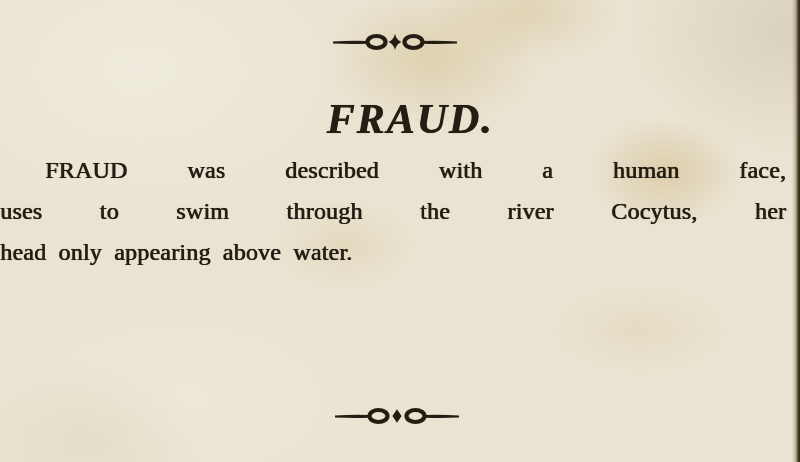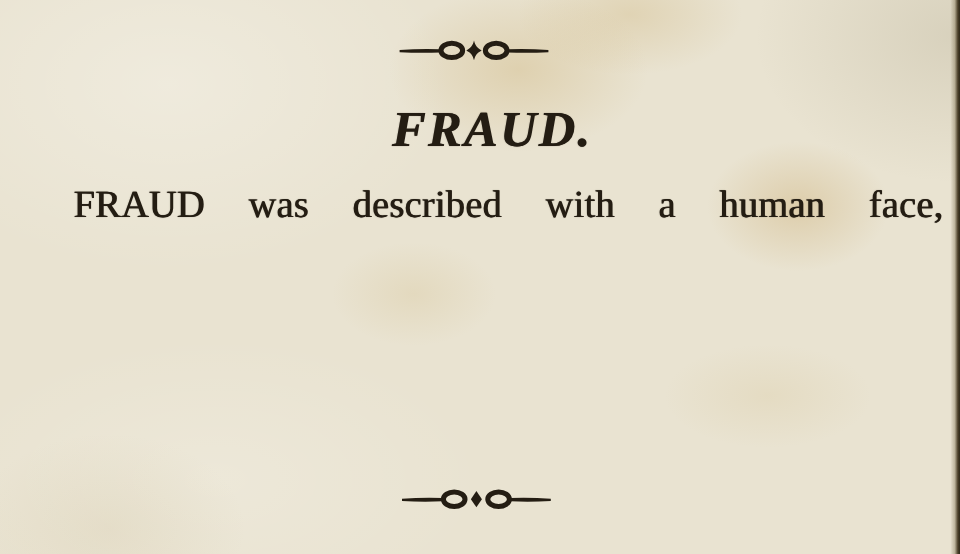--- a/index.html
+++ b/index.html
@@ -22,26 +22,26 @@
 
   
   .page-edge{position:absolute;top:0;right:0;width:8px;height:462px;
     background:linear-gradient(to right, rgba(90,78,48,0) 0%, rgba(110,96,60,.35) 45%, #4a3f28 78%, #2e2818 100%);}
 
   .ornament{position:absolute;width:126px;height:18px;}
   .ornament.top{left:332px;top:33px;}
   .ornament.bottom{left:334px;top:407px;}
   .ornament svg{display:block;width:100%;height:100%;}
 
-  .title{position:absolute;left:0;right:16px;top:88px;margin:0;text-align:center;
+  .title{position:absolute;left:0;right:16px;top:88px;margin:10px;text-align:center;
     font-style:italic;font-weight:bold;font-size:42px;line-height:42px;letter-spacing:2px;
     color:#241d13;text-shadow:0.6px 0 0 currentColor, 0 0 1px rgba(36,29,19,.45);padding-left:36px;}
 
-  .paragraph{position:absolute;left:16px;right:14px;top:150px;
-    font-size:32px;line-height:41px;color:#241d13;letter-spacing:.2px;
+  .paragraph{position:absolute;left:0;right:14px;top:150px;
+    font-size:24px;line-height:41px;color:#241d13;letter-spacing:.2px;
     text-shadow:0.7px 0 0 currentColor, 0 0 1px rgba(36,29,19,.40);}
   .paragraph p{margin:0;}
   .line.justify{text-align:justify;text-align-last:justify;}
   .line.indent{padding-left:45px;}
   .line.last{text-align:left;text-align-last:left;word-spacing:6px;}
 </style>
 </head>
 <body>
 
 <div class="page">
@@ -57,20 +57,22 @@
         <ellipse cx="44.5" cy="9" rx="9" ry="6" fill="none" stroke="#241d13" stroke-width="4.2"></ellipse>
       </g>
       <path d="M63 0.8 C64.2 5.4 65.6 6.9 69.4 9 C65.6 11.1 64.2 12.6 63 17.2 C61.8 12.6 60.4 11.1 56.6 9 C60.4 6.9 61.8 5.4 63 0.8 Z"></path>
     </svg>
   </div>
 
   <h1 class="title">FRAUD.</h1>
 
   <div class="paragraph">
     <p class="line justify indent">FRAUD was described with a human face,</p>
+    <p class="line justify">uses to swim through the river Cocytus, her</p>
+    <p class="line last">head only appearing above water.</p>
   </div>
 
   <div class="ornament bottom">
     <svg viewBox="0 0 126 18" xmlns="http://www.w3.org/2000/svg" fill="#241d13" stroke="none">
       <g>
         <path d="M1 8.6 Q 18 7.4 35 8.0 L35 10.8 Q 18 11.4 1 10.6 Z"></path>
         <ellipse cx="44.5" cy="9" rx="9" ry="6" fill="none" stroke="#241d13" stroke-width="4.2"></ellipse>
       </g>
       <g transform="translate(126,0) scale(-1,1)">
         <path d="M1 8.6 Q 18 7.4 35 8.0 L35 10.8 Q 18 11.4 1 10.6 Z"></path>

